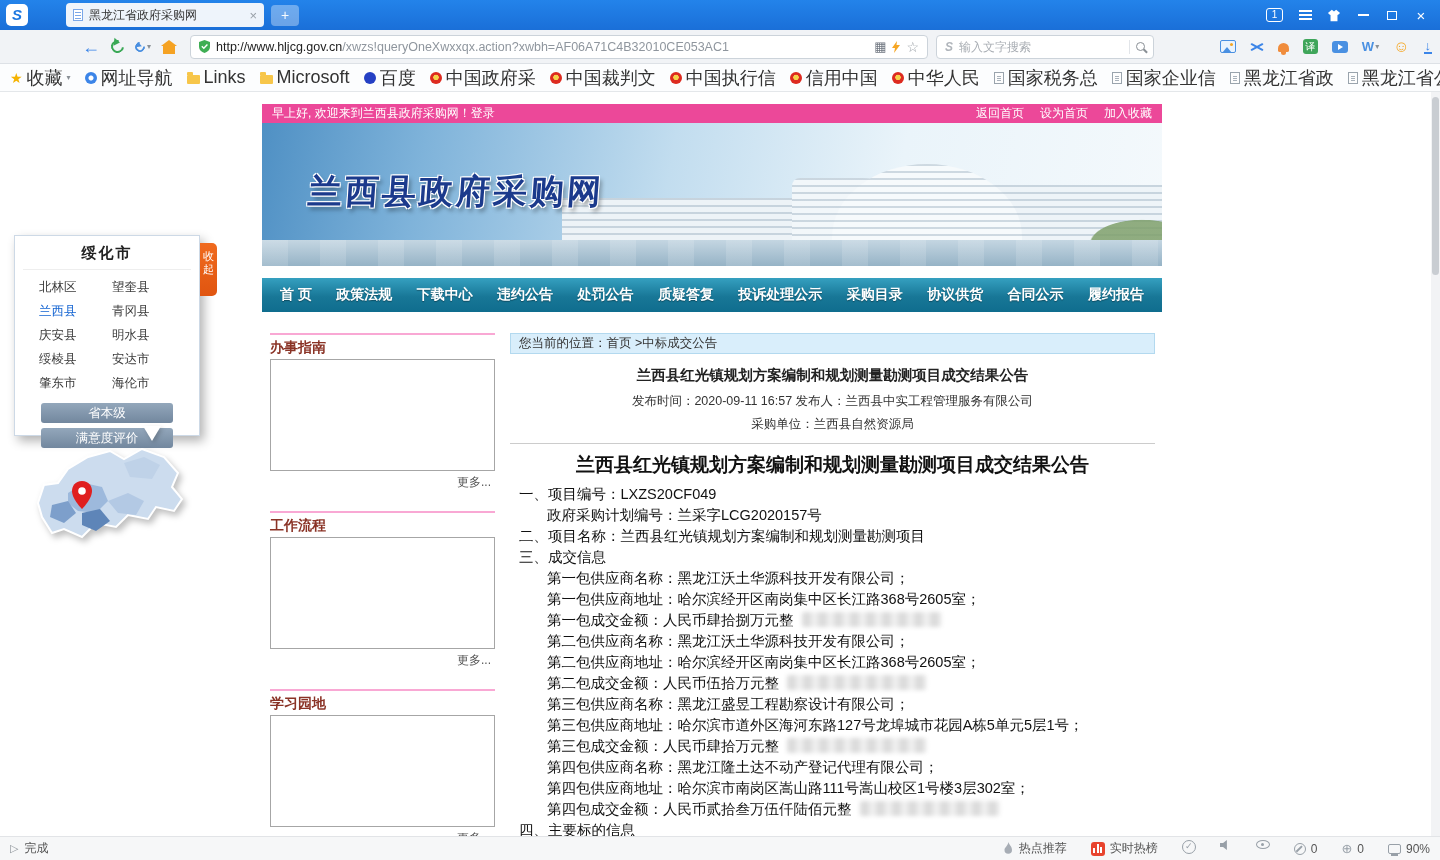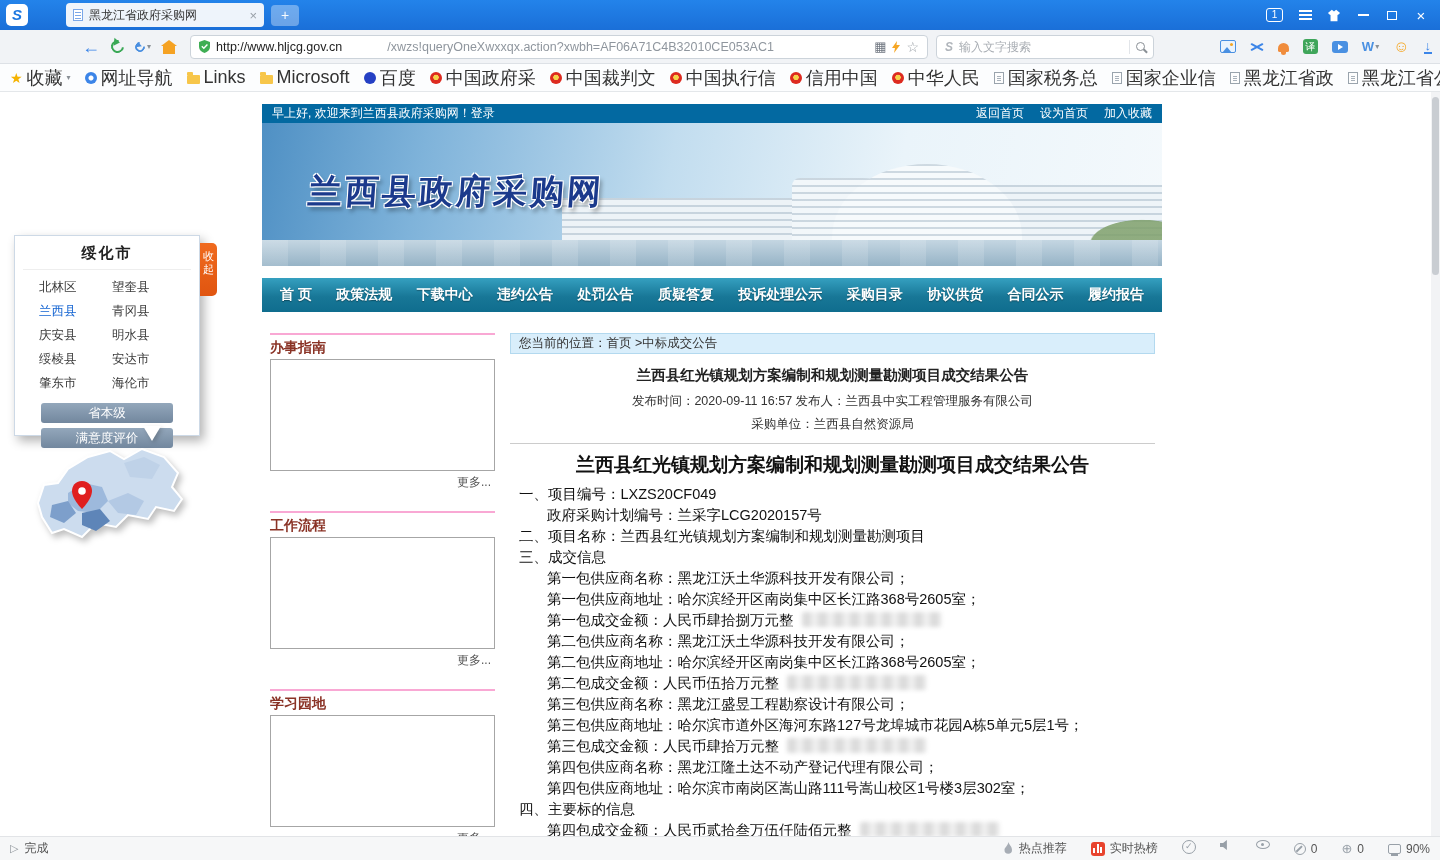--- a/index.html
+++ b/index.html
@@ -44,21 +44,21 @@
   .icon-undo::after{content:"";position:absolute;left:-4px;top:-3px;border:3px solid transparent;
        border-bottom:5px solid #4a8fe0;transform:rotate(-50deg);}
   .caret{color:#8a9096;font-size:8px;}
   .icon-home{position:relative;width:12px;height:8px;background:#f5a223;margin-top:7px;}
   .icon-home::before{content:"";position:absolute;left:-2px;top:-6px;border-left:8px solid transparent;
        border-right:8px solid transparent;border-bottom:6px solid #f5a223;}
   .addressbar{margin-left:8px;width:738px;height:24px;background:#fff;border:1px solid #ccd3da;border-radius:4px;
        display:flex;align-items:center;padding:0 8px;gap:6px;flex:0 0 auto;}
   .url{flex:1;white-space:nowrap;overflow:hidden;font-size:12.5px;}
   .url-domain{color:#222;}
-  .url-path{color:#8f969e;padding-left:45px;}
+  .url-path{color:#8f969e;}
   .glyph-qr{color:#6f7680;font-size:13px;}
   .glyph-star{color:#9aa0a6;font-size:14px;}
   .searchbox{margin-left:8px;width:218px;height:24px;background:#fff;border:1px solid #ccd3da;border-radius:4px;
        display:flex;align-items:center;padding:0 8px;gap:6px;flex:0 0 auto;}
   .search-s{color:#b0b5bb;font-weight:bold;font-style:italic;font-size:12px;}
   .search-input{border:none;outline:none;flex:1;font-size:12px;color:#333;background:transparent;min-width:0;}
   .search-input::placeholder{color:#a8adb3;}
   .search-div{width:1px;height:14px;background:#e2e5e9;}
   .icon-mag{width:9px;height:9px;border:1.6px solid #8a9096;border-radius:50%;position:relative;flex:0 0 auto;}
   .icon-mag::after{content:"";position:absolute;width:5px;height:1.6px;background:#8a9096;transform:rotate(45deg);
@@ -95,21 +95,21 @@
   .ic-doc{width:10px;height:12px;background:#fdfdfd;border:1px solid #9aa4ad;position:relative;}
   .ic-doc::before{content:"";position:absolute;left:2px;right:2px;top:3px;height:1px;background:#a8b1ba;box-shadow:0 2px 0 #a8b1ba,0 4px 0 #a8b1ba;}
   .ic-red{width:12px;height:12px;border-radius:2px;background:#e8442e;}
   .badge-8g{color:#c22222;font-weight:bold;font-size:10px;}
   .bm-overflow{margin-left:auto;color:#8a9096;font-size:13px;}
 
   
   .viewport{position:relative;height:744px;background:#fff;overflow:hidden;}
   .site{position:absolute;left:262px;top:0;width:900px;}
 
-  .welcomebar{margin-top:12px;height:19px;background:#0369a1;color:#fff;display:flex;align-items:center;
+  .welcomebar{margin-top:12px;height:19px;background:#ec4899;color:#fff;display:flex;align-items:center;
        padding:0 10px;font-size:12px;}
   .wb-login{margin-left:0;cursor:pointer;}
   .wb-links{margin-left:auto;display:flex;gap:16px;}
   .wb-links span{cursor:pointer;}
 
   .banner{position:relative;height:143px;overflow:hidden;
        background:linear-gradient(100deg,#4f90c4 0%,#7fb3da 18%,#c2ddef 45%,#eaf4fa 70%,#f4f9fc 100%);}
   .water{position:absolute;left:0;right:0;bottom:0;height:26px;background:linear-gradient(#c4d6e2,#96b3c6);}
   .water::after{content:"";position:absolute;inset:0;background:repeating-linear-gradient(90deg,rgba(255,255,255,.28) 0 26px,transparent 26px 58px);opacity:.5;}
   .bldg{position:absolute;left:300px;right:0;bottom:26px;height:78px;}
@@ -430,22 +430,22 @@
             <div class="al ind">第一包供应商地址：哈尔滨经开区南岗集中区长江路368号2605室；</div>
             <div class="al ind"><span>第一包成交金额：人民币肆拾捌万元整</span><span class="redact"></span></div>
             <div class="al ind">第二包供应商名称：黑龙江沃土华源科技开发有限公司；</div>
             <div class="al ind">第二包供应商地址：哈尔滨经开区南岗集中区长江路368号2605室；</div>
             <div class="al ind"><span>第二包成交金额：人民币伍拾万元整</span><span class="redact"></span></div>
             <div class="al ind">第三包供应商名称：黑龙江盛昱工程勘察设计有限公司；</div>
             <div class="al ind">第三包供应商地址：哈尔滨市道外区海河东路127号龙埠城市花园A栋5单元5层1号；</div>
             <div class="al ind"><span>第三包成交金额：人民币肆拾万元整</span><span class="redact"></span></div>
             <div class="al ind">第四包供应商名称：黑龙江隆土达不动产登记代理有限公司；</div>
             <div class="al ind">第四包供应商地址：哈尔滨市南岗区嵩山路111号嵩山校区1号楼3层302室；</div>
+            <div class="al ind"><span>第四包成交金额：人民币贰拾叁万伍仟陆佰元整</span><span class="redact"></span></div>
             <div class="al">四、主要标的信息</div>
-            <div class="al ind"><span>第四包成交金额：人民币贰拾叁万伍仟陆佰元整</span><span class="redact"></span></div>
           </div>
         </div>
 
       </div>
     </div>
 
     <div class="citypanel">
       <div class="cp-title">绥化市</div>
       <div class="cp-grid">
         <span class="city">北林区</span>

